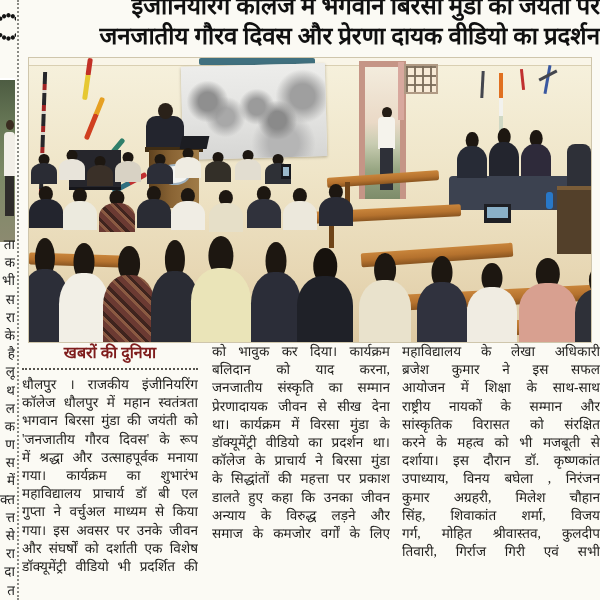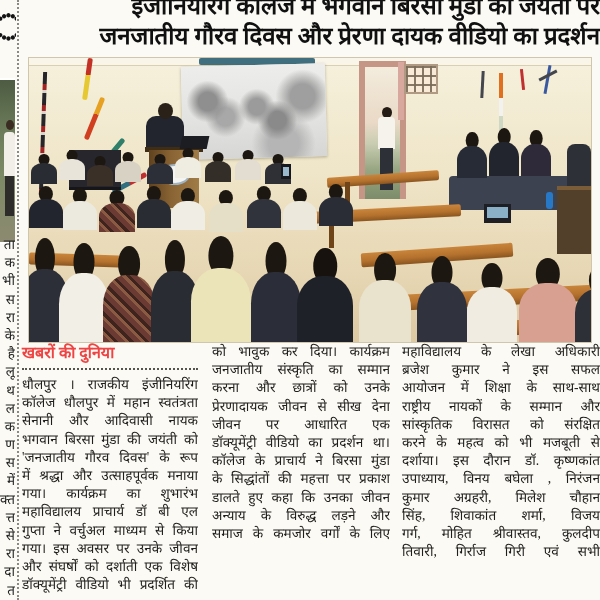--- a/index.html
+++ b/index.html
@@ -89,21 +89,21 @@
   .p::after{content:"";position:absolute;top:30%;left:0;right:0;bottom:0;
      border-radius:45% 45% 0 0;background:var(--c,#ddd);}
   .p.checked::after{background:repeating-linear-gradient(45deg,#6b3a32 0 5px,#8a5a42 5px 8px,#3f241e 8px 11px);}
 
   
   .columns{position:absolute;left:0;top:343px;width:578px;height:257px;}
   .col{position:absolute;top:0;}
   .col1{left:0;width:176px;}
   .col2{left:190px;width:178px;}
   .col3{left:380px;width:198px;}
-  .kicker{text-align:left;font-weight:bold;font-size:16px;line-height:20px;color:#ef4444;}
+  .kicker{text-align:center;font-weight:bold;font-size:16px;line-height:20px;color:#7f1d1d;}
   .dotted-rule{border-top:2px dotted #55534e;margin:5px 0 6px 0;}
   .tline{height:18.2px;line-height:18.2px;font-size:13.6px;color:#1f1e1c;
          text-align:justify;text-align-last:justify;overflow:hidden;white-space:nowrap;}
   .tline b{font-weight:normal;}
 </style>
 </head>
 <body>
 
 <div class="page">
 
@@ -242,38 +242,37 @@
       <div class="p" style="left:546px;top:208px;width:48px;height:76px;--c:#2e3038;"></div>
     </div>
 
     <div class="columns">
       <div class="col col1">
         <div class="kicker">खबरों की दुनिया</div>
         <div class="dotted-rule"></div>
         <div class="tline"><b>धौलपुर</b><span> । राजकीय इंजीनियरिंग</span></div>
         <div>
             <div class="tline">कॉलेज धौलपुर में महान स्वतंत्रता</div>
-            <div class="tline">सेनानी और आदिवासी नायक</div>
             <div class="tline">भगवान बिरसा मुंडा की जयंती को</div>
             <div class="tline">'जनजातीय गौरव दिवस' के रूप</div>
             <div class="tline">में श्रद्धा और उत्साहपूर्वक मनाया</div>
             <div class="tline">गया। कार्यक्रम का शुभारंभ</div>
             <div class="tline">महाविद्यालय प्राचार्य डॉ बी एल</div>
             <div class="tline">गुप्ता ने वर्चुअल माध्यम से किया</div>
             <div class="tline">गया। इस अवसर पर उनके जीवन</div>
             <div class="tline">और संघर्षों को दर्शाती एक विशेष</div>
             <div class="tline">डॉक्यूमेंट्री वीडियो भी प्रदर्शित की</div>
           </div>
       </div>
       <div class="col col2">
           <div class="tline">को भावुक कर दिया। कार्यक्रम</div>
+          <div class="tline">बलिदान को याद करना,</div>
           <div class="tline">जनजातीय संस्कृति का सम्मान</div>
-          <div class="tline">करना और छात्रों को उनके</div>
           <div class="tline">प्रेरणादायक जीवन से सीख देना</div>
-          <div class="tline">जीवन पर आधारित एक</div>
+          <div class="tline">था। कार्यक्रम में विरसा मुंडा के</div>
           <div class="tline">डॉक्यूमेंट्री वीडियो का प्रदर्शन था।</div>
           <div class="tline">कॉलेज के प्राचार्य ने बिरसा मुंडा</div>
           <div class="tline">के सिद्धांतों की महत्ता पर प्रकाश</div>
           <div class="tline">डालते हुए कहा कि उनका जीवन</div>
           <div class="tline">अन्याय के विरुद्ध लड़ने और</div>
           <div class="tline">समाज के कमजोर वर्गों के लिए</div>
         </div>
       <div class="col col3">
           <div class="tline">महाविद्यालय के लेखा अधिकारी</div>
           <div class="tline">ब्रजेश कुमार ने इस सफल</div>

